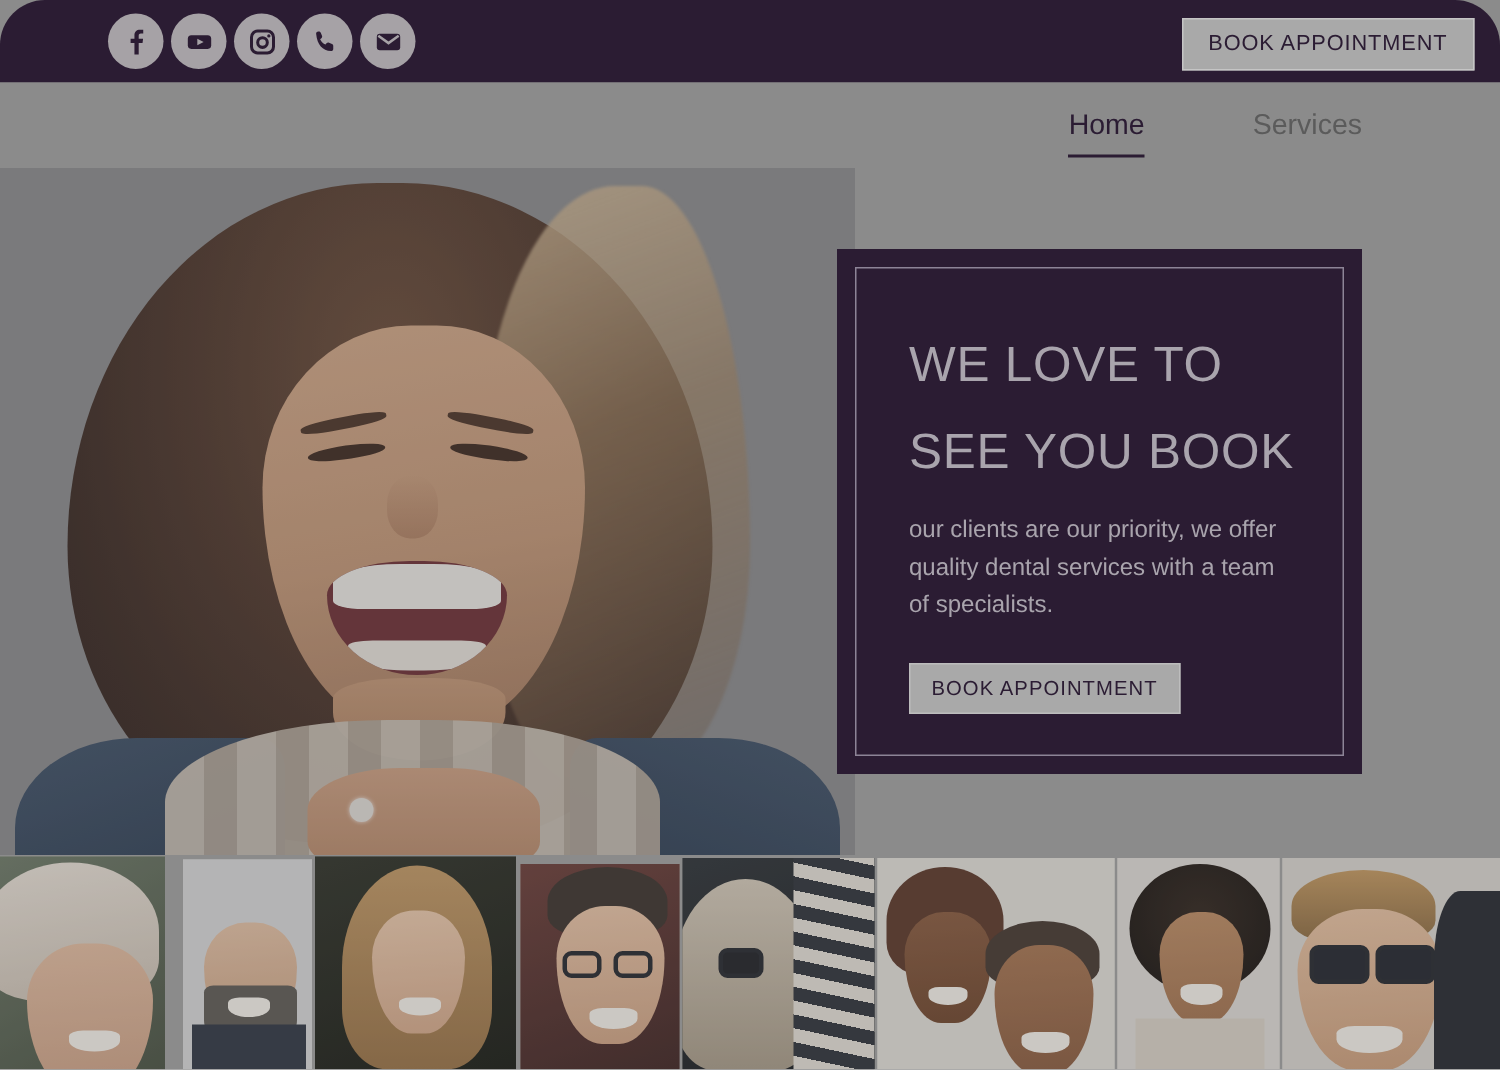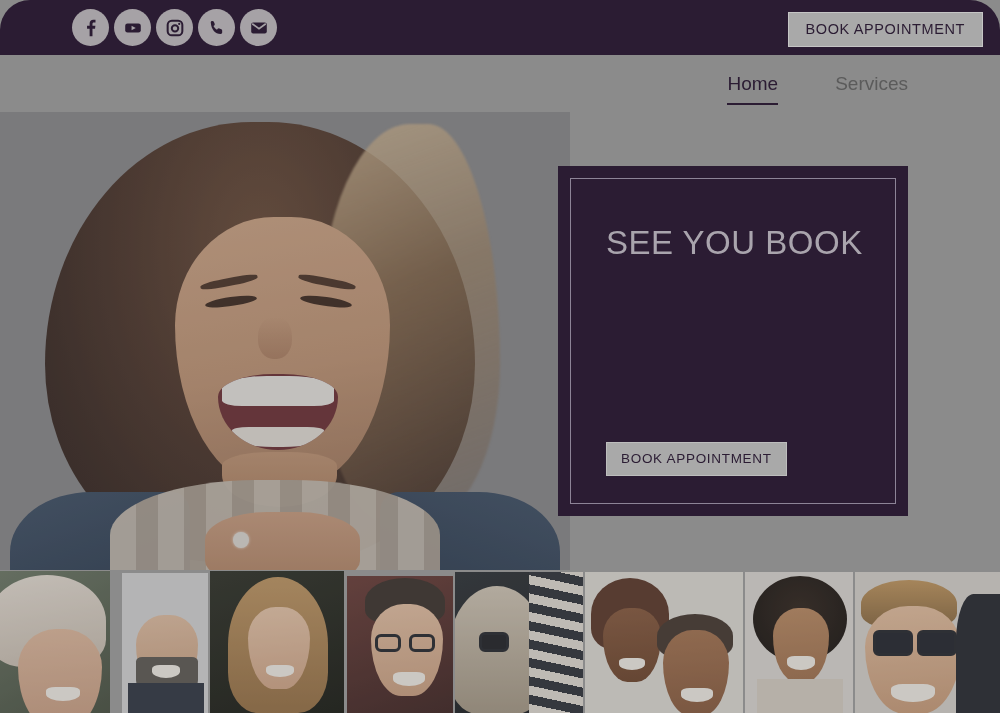--- a/index.html
+++ b/index.html
@@ -49,21 +49,21 @@
 
   
   .navbar {
     position: absolute; top: 55px; left: 0;
     width: 1000px; height: 57px;
     background: #8b8b8b;
     display: flex; align-items: center;
     justify-content: flex-end;
     padding-right: 64px;
   }
-  .nav-list { display: flex; align-items: flex-end; gap: 1px; }
+  .nav-list { display: flex; align-items: flex-end; gap: 16px; }
   .nav-item {
     position: relative;
     font-size: 19px;
     color: #5b5b5b;
     padding: 0 28px;
     cursor: pointer;
     line-height: 24px;
     white-space: nowrap;
   }
   .nav-item.active { color: #2b1c33; }
@@ -339,22 +339,24 @@
       <div class="hp-jacketR"></div>
       <div class="hp-scarf"></div>
       <div class="hp-hands"></div>
       <div class="hp-ring"></div>
       <div class="hero-photo-veil"></div>
     </div>
 
     <div class="hero-panel">
       <div class="hero-panel-inner"></div>
       <div class="hero-title">
+        <div>WE LOVE TO</div>
         <div>SEE YOU BOOK</div>
       </div>
+      <div class="hero-sub">our clients are our priority, we offer quality dental services with a team of specialists.</div>
       <button class="hero-cta">BOOK APPOINTMENT</button>
     </div>
 
   </div>
 
   <div class="gallery">
 
     <div class="tile" style="left:0px; top:1px; width:110px; height:142px; background:linear-gradient(150deg,#6d7a66,#47503f);">
       <div class="hair-generic" style="left:-12px; top:4px; width:118px; height:92px; background:linear-gradient(170deg,#efe7dc,#cfc3b4);"></div>
       <div class="face-generic" style="left:18px; top:58px; width:84px; height:100px; background:linear-gradient(175deg,#e7bfa1,#cfa183);"></div>

